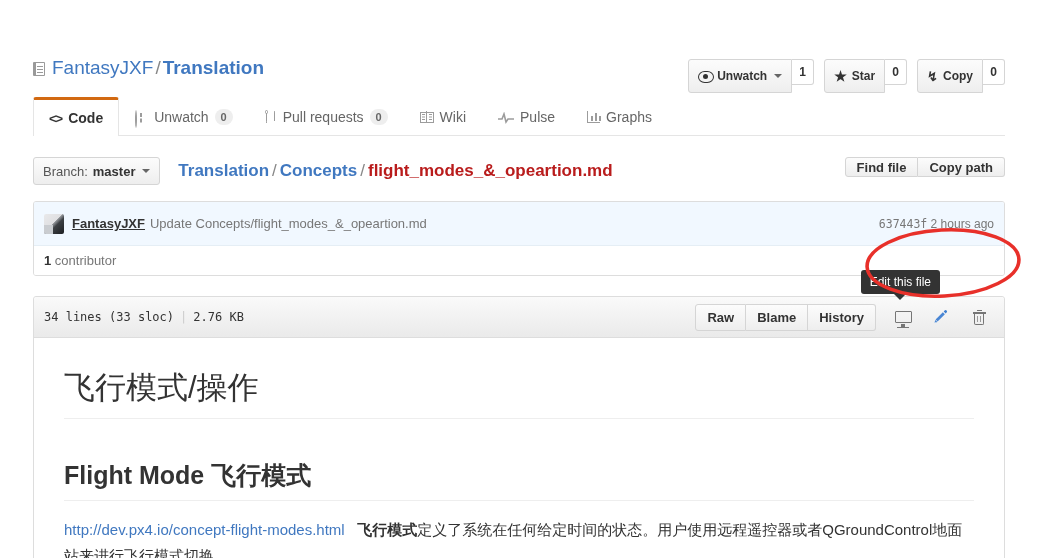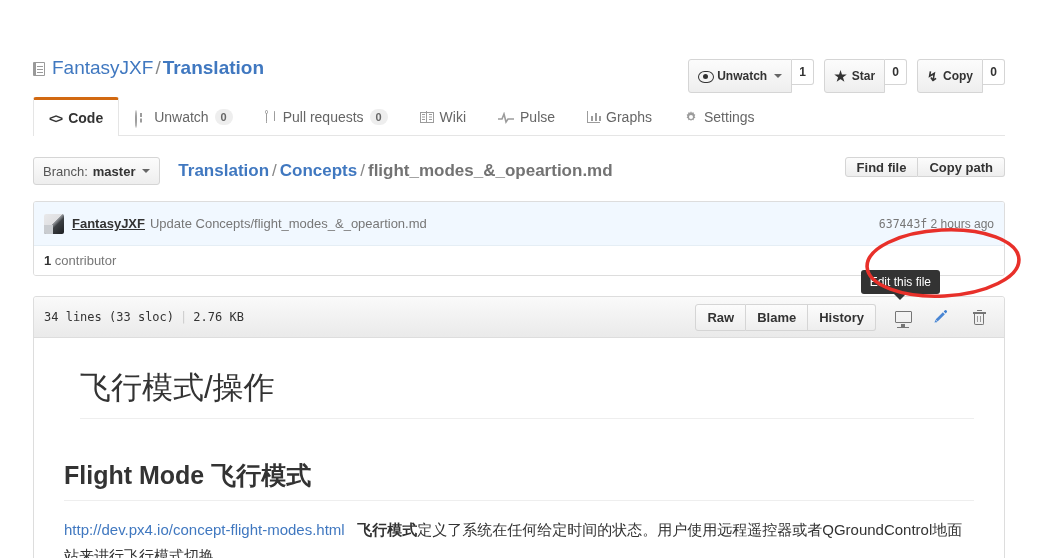--- a/index.html
+++ b/index.html
@@ -130,21 +130,21 @@
     border: 1px solid #d5d5d5; border-radius: 3px; color: #555;
     vertical-align: middle;
   }
   .btn-branch b { color: #333; font-weight: bold; }
   .breadcrumb {
     display: inline-block; margin-left: 14px; font-size: 17px;
     vertical-align: middle; color: #666; font-weight: bold;
   }
   .breadcrumb a { color: #4078c0; text-decoration: none; }
   .breadcrumb .slash { color: #888; font-weight: normal; padding: 0 3px; }
-  .breadcrumb .final { color: #737373; font-weight: bold; }
+  .breadcrumb .final { color: #b91c1c; font-weight: bold; }
 
   .file-nav-actions { position: absolute; right: 0; top: 0; display: flex; }
   .btn-flat {
     height: 20px; padding: 0 11px; font-size: 13px; font-weight: bold; color: #333;
     background: linear-gradient(#fcfcfc, #eee); border: 1px solid #d5d5d5;
     display: inline-flex; align-items: center; white-space: nowrap;
   }
   .btn-flat.first { border-radius: 3px 0 0 3px; }
   .btn-flat.last { border-radius: 0 3px 3px 0; border-left: 0; }
   .commit-row { display:flex; align-items:center; height: 43px; padding: 0 10px; }
@@ -214,21 +214,21 @@
   }
   .tooltip:after {
     content: ""; position: absolute; bottom: -6px; left: 50%; margin-left: -6px;
     border-left: 6px solid transparent; border-right: 6px solid transparent;
     border-top: 6px solid #333;
   }
 
   
   .markdown-body { padding: 30px; font-size: 15px; line-height: 1.6; color: #333; }
   .markdown-body h1 {
-    margin: 0 0 16px 16px; padding-bottom: 10px; font-size: 31px; font-weight: normal;
+    margin: 0 0 16px 0; padding-bottom: 10px; font-size: 31px; font-weight: normal;
     border-bottom: 1px solid #eee; line-height: 1.3;
   }
   .markdown-body h2 {
     margin: 40px 0 16px 0; padding-bottom: 8px; font-size: 25px; font-weight: bold;
     border-bottom: 1px solid #eee; line-height: 1.3;
   }
   .markdown-body p { margin: 16px 0 0 0; line-height: 1.75; }
   .markdown-body a { color: #4078c0; text-decoration: none; }
   .markdown-body strong { font-weight: bold; }
 
@@ -311,29 +311,20 @@
           <span>Pulse</span>
         </a>
 
         <a class="reponav-item" href="#">
           <span class="ico-graph">
               <i></i>
             </span>
           <span>Graphs</span>
         </a>
 
-        <a class="reponav-item" href="#">
-          <span class="nav-ico" style="width:14px;height:14px;">
-            <svg width="14" height="14" viewBox="0 0 16 16" fill="#9c9c9c">
-              <path d="M8 1.5l1 1.6 1.9-.5.5 1.9 1.6 1-1 1.6 1 1.6-1.6 1-.5 1.9-1.9-.5-1 1.6-1-1.6-1.9.5-.5-1.9-1.6-1 1-1.6-1-1.6 1.6-1 .5-1.9 1.9.5z"></path>
-              <circle cx="8" cy="8" r="2.3" fill="#fff"></circle>
-            </svg>
-          </span>
-          <span>Settings</span>
-        </a>
 
       </nav>
     </div>
   </div>
 
   <div class="container">
     <div class="file-nav-row">
       <span class="btn-branch">
         <span>Branch:</span>
         <b>master</b>

